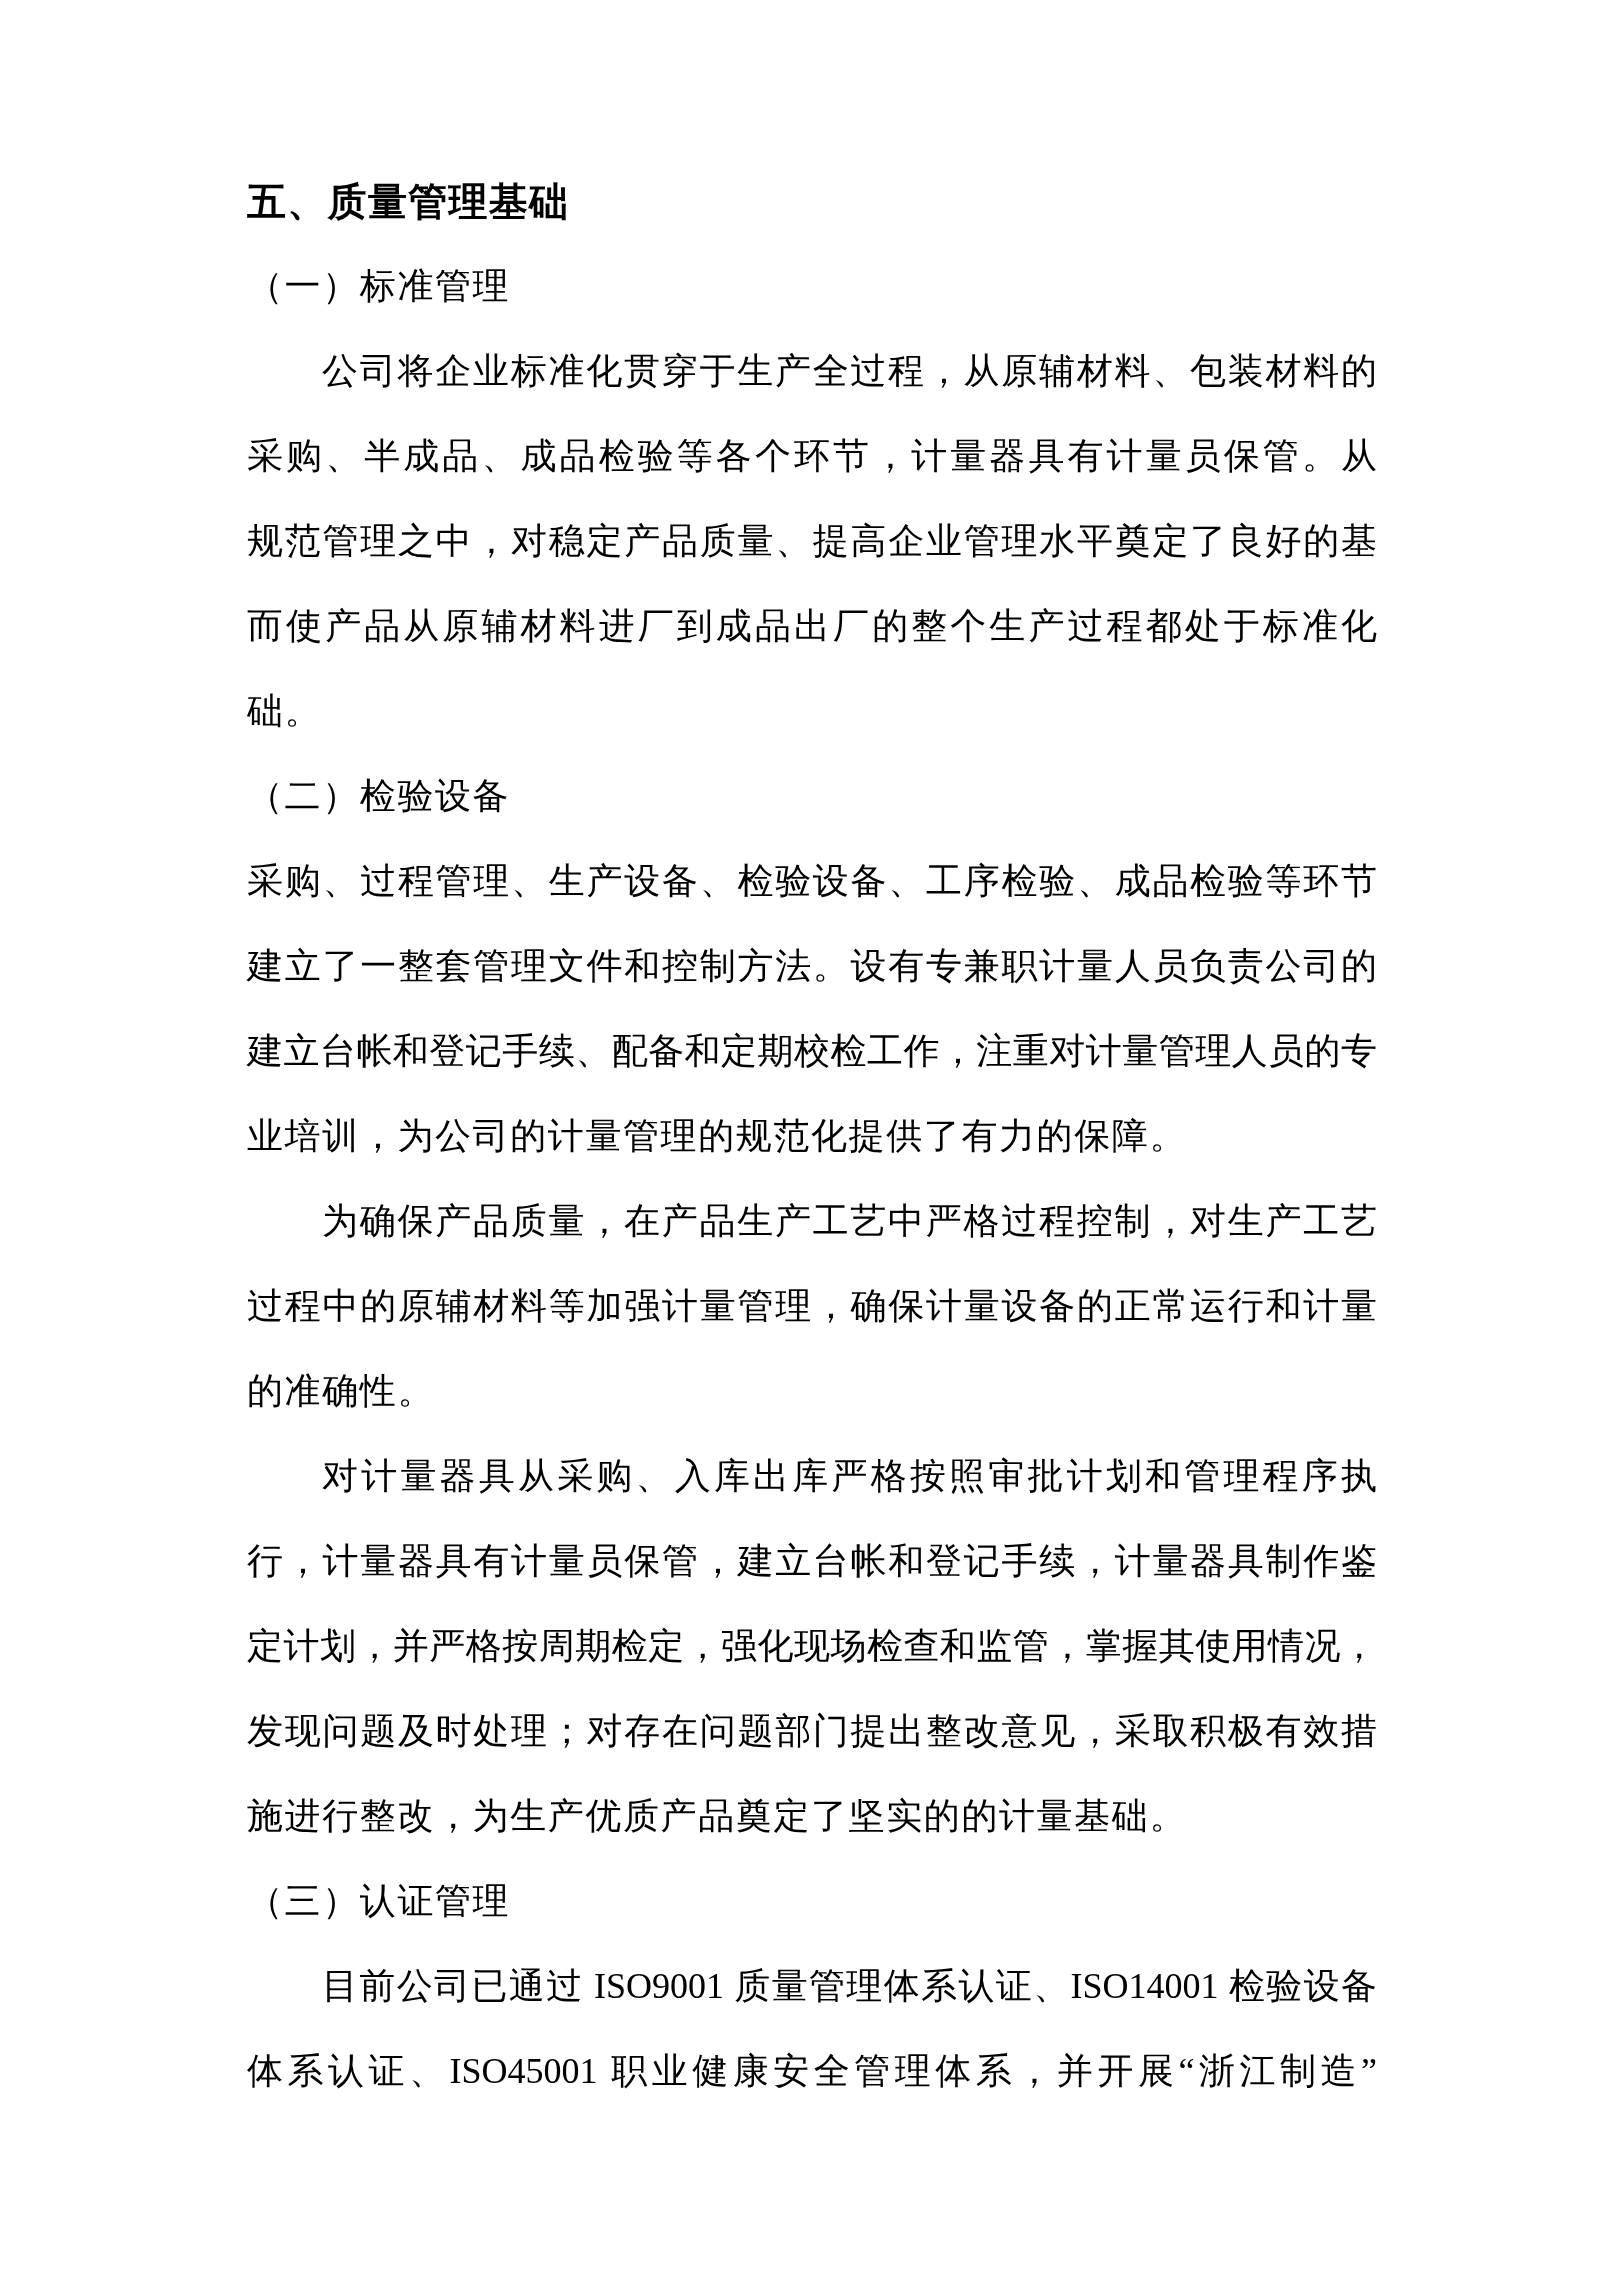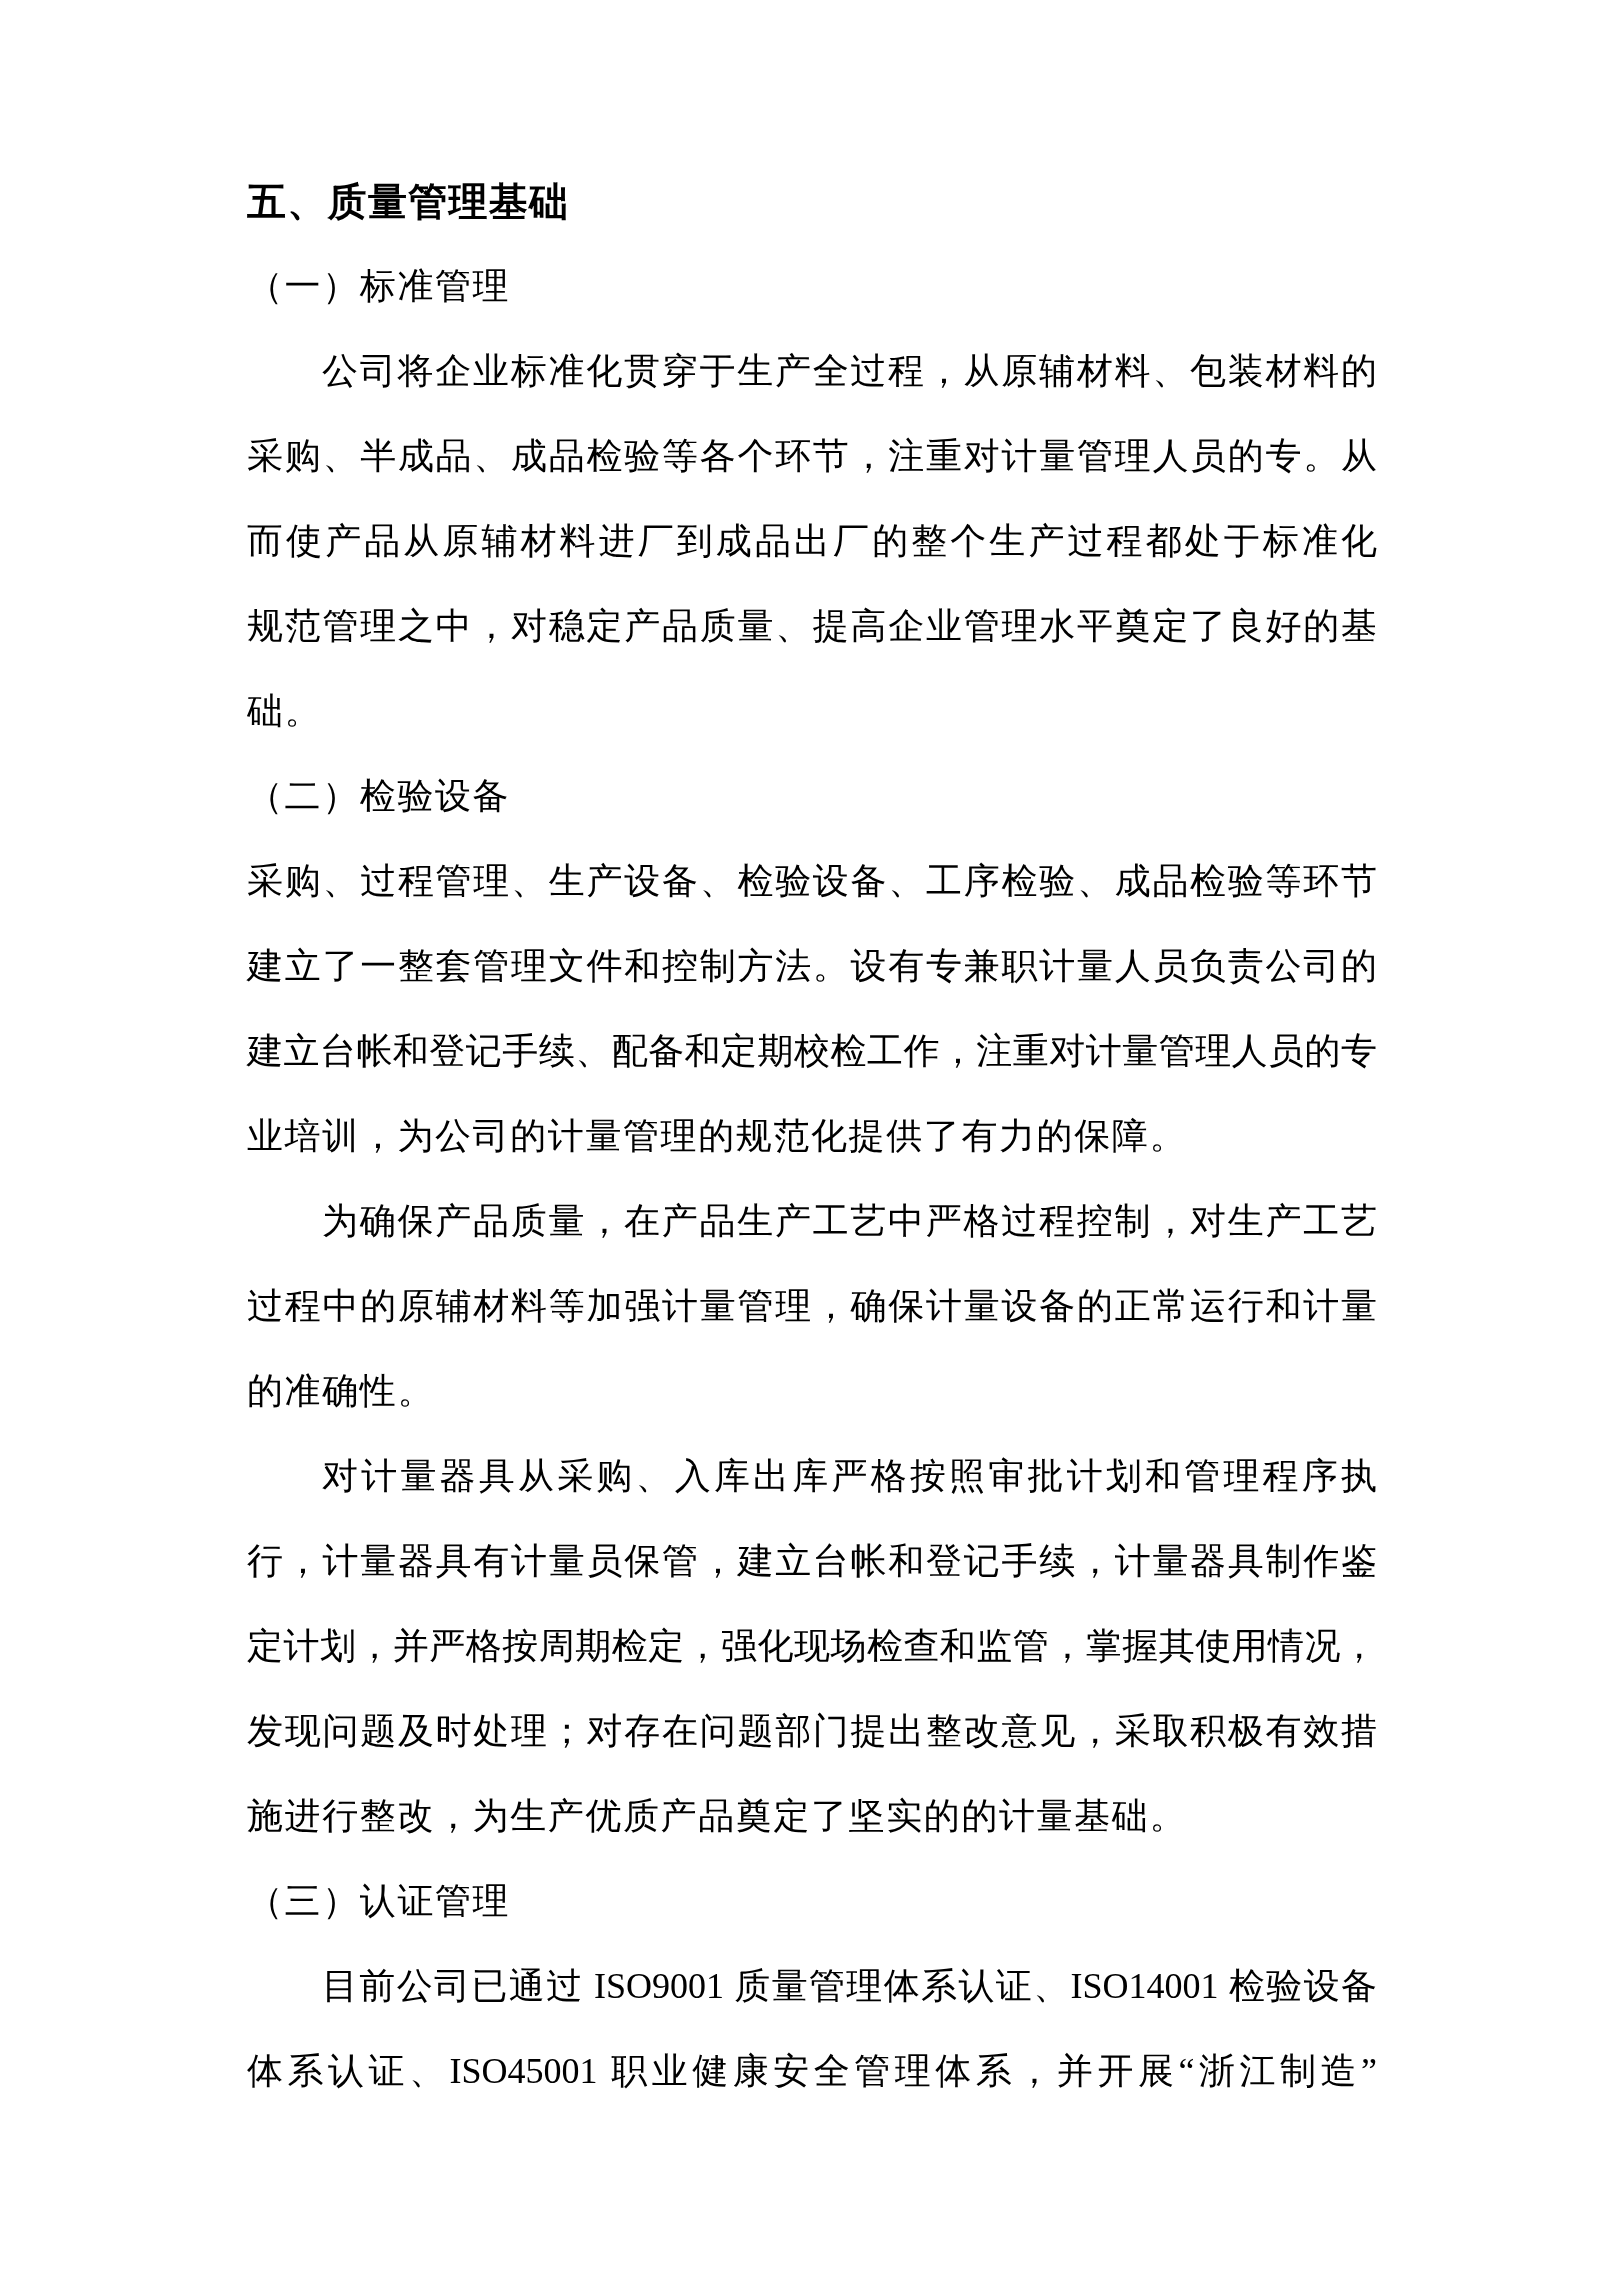--- a/index.html
+++ b/index.html
@@ -46,23 +46,23 @@
   }
 </style>
 </head>
 <body>
 
 <div class="page">
   <div class="content" id="doc-body">
       <div class="line title">五、质量管理基础</div>
       <div class="line heading">（一）标准管理</div>
       <div class="line first justify">公司将企业标准化贯穿于生产全过程，从原辅材料、包装材料的</div>
-      <div class="line cont justify">采购、半成品、成品检验等各个环节，注重对计量管理人员的专。从</div>
+      <div class="line cont justify">采购、半成品、成品检验等各个环节，计量器具有计量员保管。从</div>
+      <div class="line cont justify">规范管理之中，对稳定产品质量、提高企业管理水平奠定了良好的基</div>
       <div class="line cont justify">而使产品从原辅材料进厂到成品出厂的整个生产过程都处于标准化</div>
-      <div class="line cont justify">规范管理之中，对稳定产品质量、提高企业管理水平奠定了良好的基</div>
       <div class="line cont">础。</div>
       <div class="line heading">（二）检验设备</div>
       <div class="line cont justify">采购、过程管理、生产设备、检验设备、工序检验、成品检验等环节</div>
       <div class="line cont justify">建立了一整套管理文件和控制方法。设有专兼职计量人员负责公司的</div>
       <div class="line cont justify">建立台帐和登记手续、配备和定期校检工作，注重对计量管理人员的专</div>
       <div class="line cont">业培训，为公司的计量管理的规范化提供了有力的保障。</div>
       <div class="line first justify">为确保产品质量，在产品生产工艺中严格过程控制，对生产工艺</div>
       <div class="line cont justify">过程中的原辅材料等加强计量管理，确保计量设备的正常运行和计量</div>
       <div class="line cont">的准确性。</div>
       <div class="line first justify">对计量器具从采购、入库出库严格按照审批计划和管理程序执</div>

